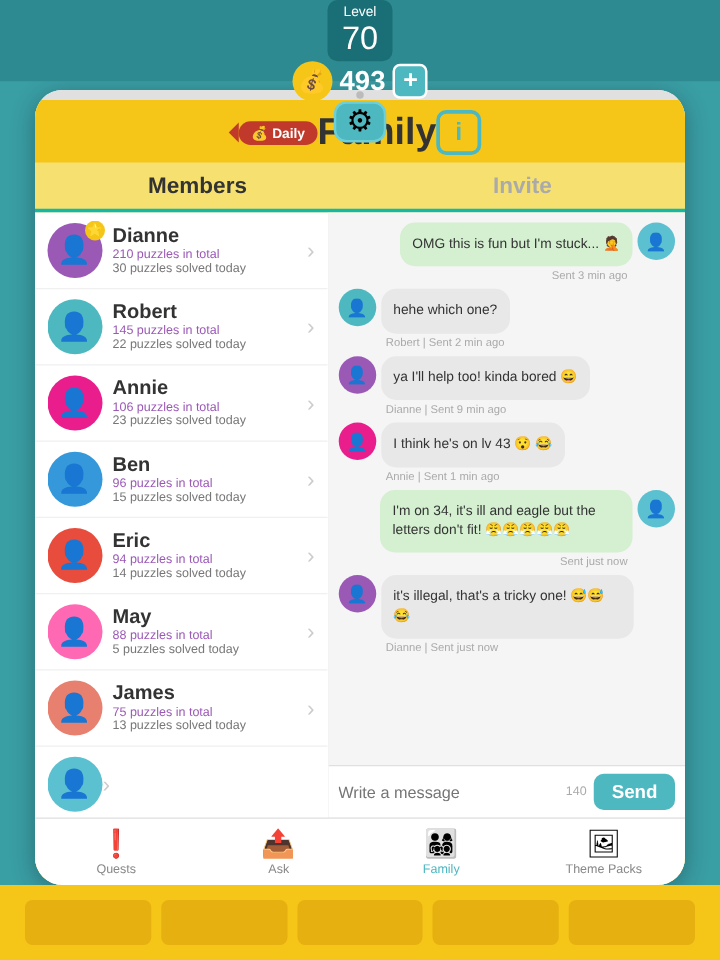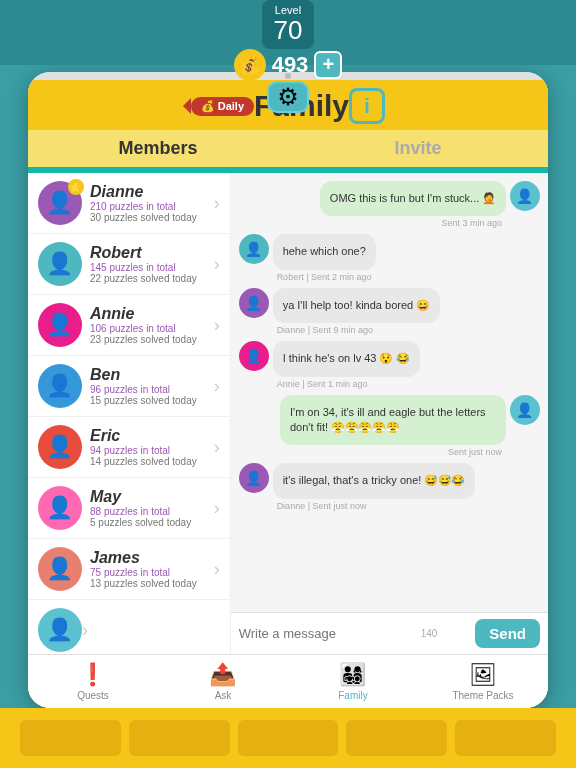--- a/index.html
+++ b/index.html
@@ -149,21 +149,21 @@
       color: #4db8c0;
       font-size: 20px;
       font-weight: bold;
       cursor: pointer;
     }
 
     
     .tabs {
       display: flex;
       background: #f5e070;
-      border-bottom: 6px solid #14b8a6;
+      border-bottom: 3px solid #14b8a6;
     }
     .tab {
       flex: 1;
       text-align: center;
       padding: 8px;
       font-size: 18px;
       font-weight: bold;
       cursor: pointer;
     }
     .tab.active { color: #333; }
@@ -209,21 +209,20 @@
       font-size: 10px;
     }
     .member-info {
       flex: 1;
       padding-left: 8px;
     }
     .member-name {
       font-size: 16px;
       font-weight: bold;
       color: #333;
-      font-style: italic;
     }
     .member-puzzles {
       font-size: 10px;
       color: #9b59b6;
     }
     .member-today {
       font-size: 10px;
       color: #777;
     }
     .member-arrow {
@@ -306,21 +305,20 @@
     }
     .send-btn {
       background: #4db8c0;
       color: white;
       border: none;
       border-radius: 8px;
       padding: 6px 14px;
       font-size: 15px;
       font-weight: bold;
       cursor: pointer;
-      margin-left: 32px;
     }
 
     
     .bottom-nav {
       height: 54px;
       background: white;
       display: flex;
       align-items: center;
       border-top: 1px solid #e0e0e0;
     }

